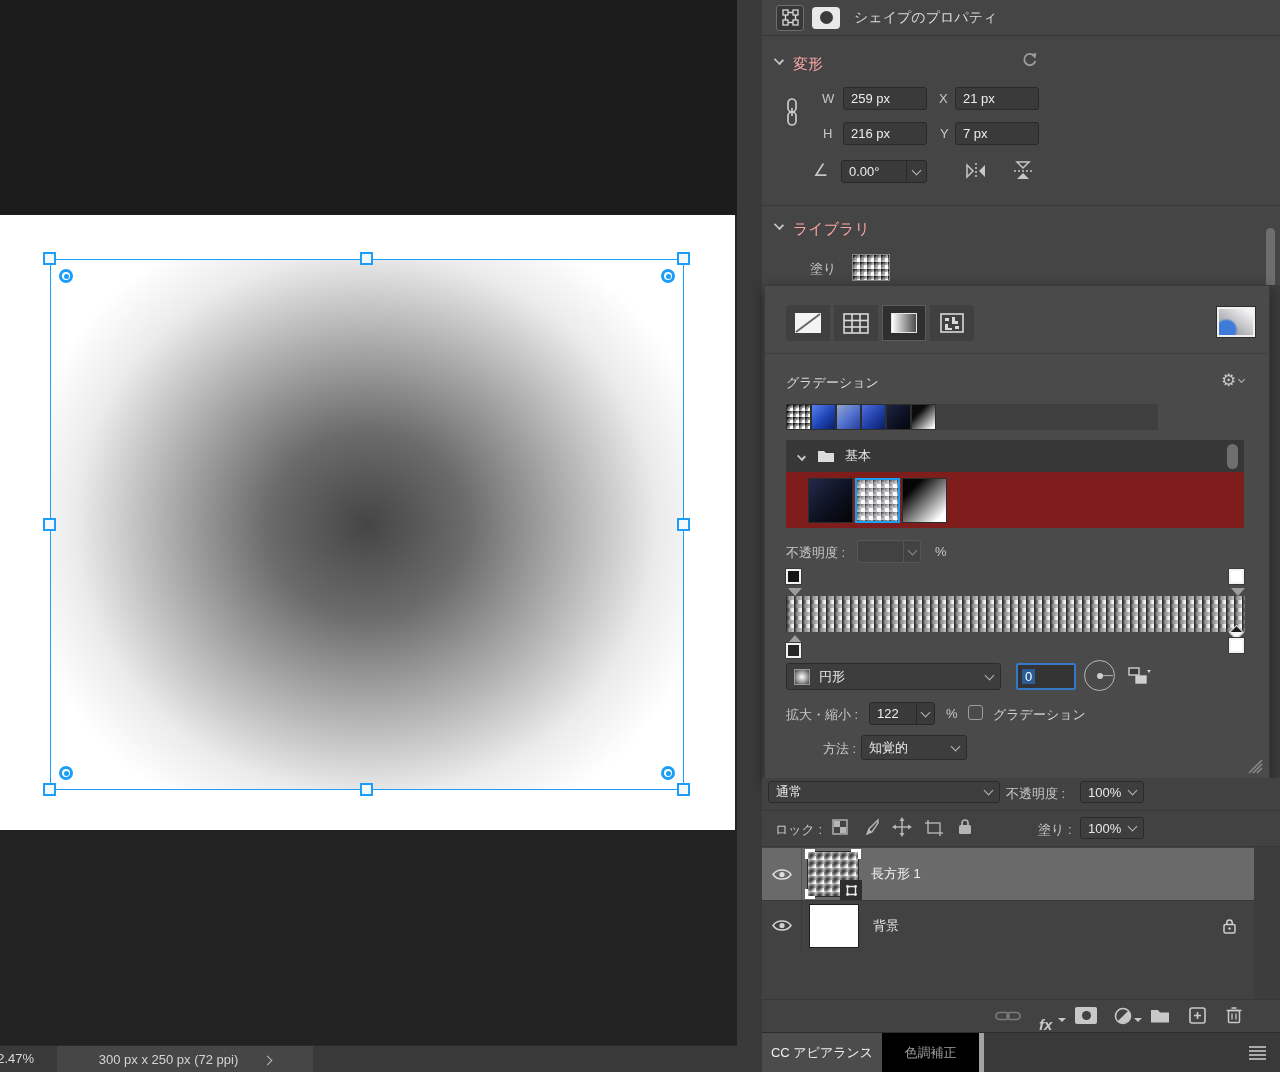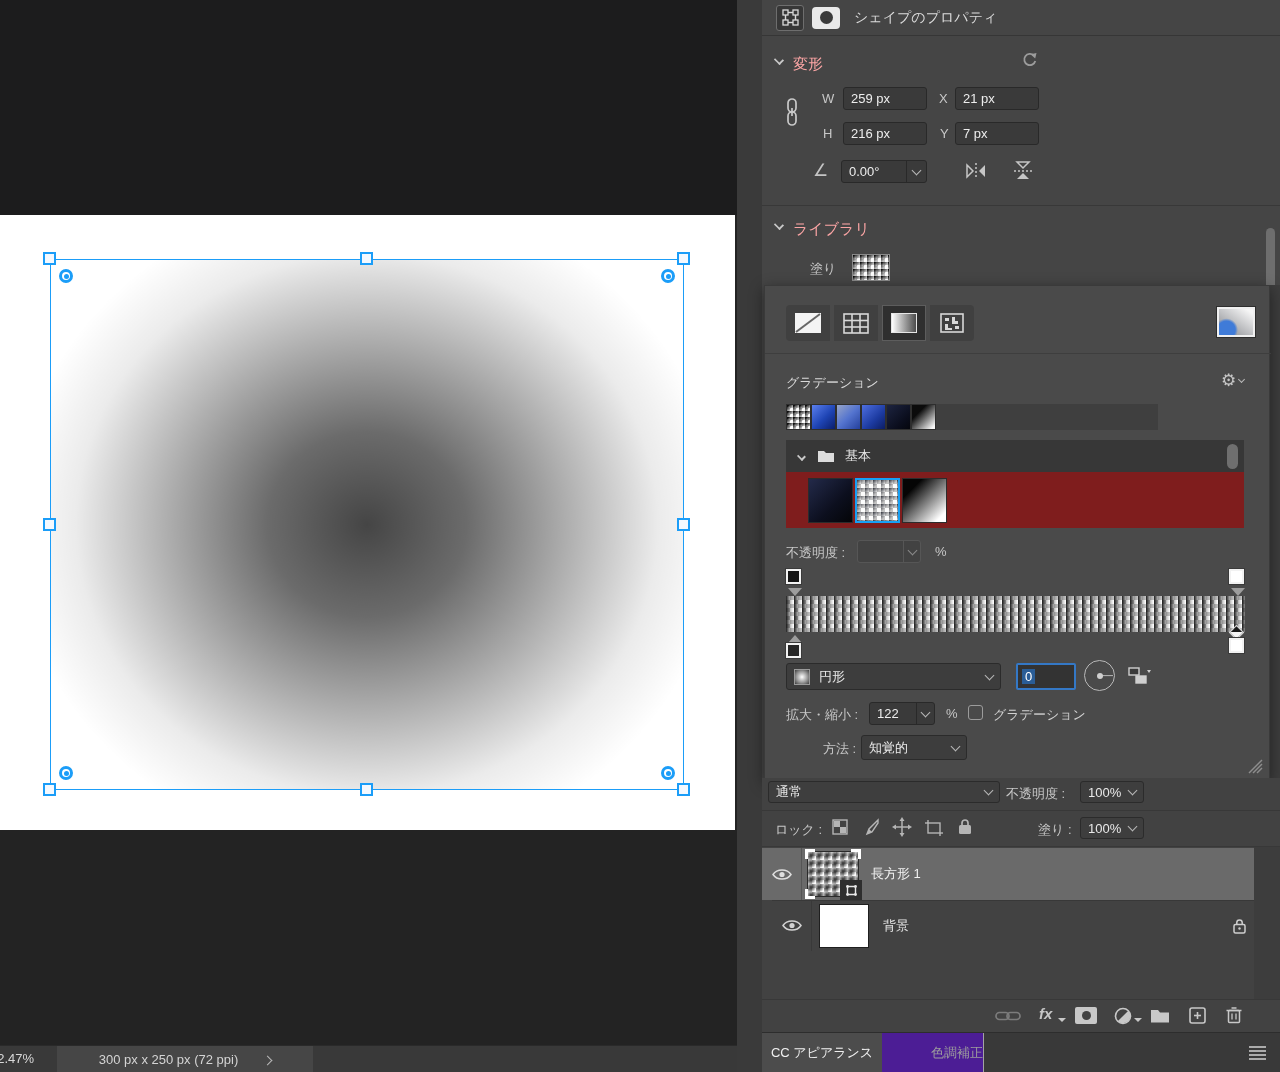--- a/index.html
+++ b/index.html
@@ -346,21 +346,21 @@
               <circle cx="2.5" cy="2.5" r="1.4" fill="#e8e8e8"></circle>
               <circle cx="10.5" cy="2.5" r="1.4" fill="#e8e8e8"></circle>
               <circle cx="2.5" cy="10.5" r="1.4" fill="#e8e8e8"></circle>
               <circle cx="10.5" cy="10.5" r="1.4" fill="#e8e8e8"></circle>
             </svg>
           </span>
       </div>
       <span style="margin-left:13px;color:#f2f2f2;font-size:13px">長方形 1</span>
     </div>
 
-    <div class="abs" style="left:10px;top:122px;width:492px;height:50px;background:#424242;display:flex;align-items:center;border-top:1px solid #383838">
+    <div class="abs" style="left:0;top:122px;width:492px;height:50px;background:#424242;display:flex;align-items:center;border-top:1px solid #383838">
       <div class="ibtn" style="width:40px;height:50px;border-right:1px solid #393939">
         <svg width="20" height="13" viewBox="0 0 20 13">
             <path d="M1 6.5 C5 0.5 15 0.5 19 6.5 C15 12.5 5 12.5 1 6.5 Z" fill="none" stroke="#d2d2d2" stroke-width="1.5"></path>
             <circle cx="10" cy="6.5" r="2.6" fill="#d2d2d2"></circle>
           </svg>
       </div>
       <div style="margin-left:8px;width:48px;height:42px;background:#ffffff;outline:1px solid #1f1f1f"></div>
       <span style="margin-left:15px;color:#e3e3e3;font-size:13px">背景</span>
       <svg width="13" height="16" viewBox="0 0 13 16" style="margin-left:auto;margin-right:18px">
           <rect x="1" y="6.5" width="11" height="8.5" rx="1.5" fill="none" stroke="#cfcfcf" stroke-width="1.5"></rect>
@@ -371,21 +371,21 @@
 
     <div class="abs" style="left:492px;top:69px;width:26px;height:152px;background:#3d3d3d"></div>
 
     <div class="divider abs" style="left:0;top:221px;width:518px"></div>
 
     <div class="abs" style="left:0;top:222px;width:518px;height:32px;display:flex;align-items:center">
       <svg class="abs" width="26" height="14" viewBox="0 0 26 14" style="left:233px;top:9px">
           <rect x="1" y="3.5" width="13" height="7" rx="3.5" fill="none" stroke="#7c7c7c" stroke-width="1.7"></rect>
           <rect x="12" y="3.5" width="13" height="7" rx="3.5" fill="none" stroke="#7c7c7c" stroke-width="1.7"></rect>
         </svg>
-      <span class="abs" style="left:277px;top:5px;color:#c8c8c8;font-size:15px;font-style:italic;font-weight:bold">fx</span>
+      <span class="abs" style="left:277px;top:16px;color:#c8c8c8;font-size:15px;font-style:italic;font-weight:bold">fx</span>
       <span class="abs" style="left:296px;top:18px;width:0;height:0;border-left:4px solid transparent;border-right:4px solid transparent;border-top:4px solid #c8c8c8"></span>
       <span class="abs ibtn" style="left:313px;top:7px;width:22px;height:17px;background:#c8c8c8;border-radius:2px">
           <span style="width:9px;height:9px;border-radius:50%;background:#424242;display:block"></span>
         </span>
       <svg class="abs" width="18" height="18" viewBox="0 0 18 18" style="left:352px;top:7px">
           <circle cx="9" cy="9" r="7.5" fill="none" stroke="#c8c8c8" stroke-width="1.6"></circle>
           <path d="M3.7 14.3 A7.5 7.5 0 0 0 14.3 3.7 Z" fill="#c8c8c8"></path>
         </svg>
       <span class="abs" style="left:372px;top:18px;width:0;height:0;border-left:4px solid transparent;border-right:4px solid transparent;border-top:4px solid #c8c8c8"></span>
       <svg class="abs" width="20" height="15" viewBox="0 0 20 15" style="left:388px;top:8px">
@@ -403,21 +403,21 @@
           <line x1="6" y1="7.5" x2="6" y2="13.5" stroke="#c8c8c8" stroke-width="1.3"></line>
           <line x1="10" y1="7.5" x2="10" y2="13.5" stroke="#c8c8c8" stroke-width="1.3"></line>
         </svg>
     </div>
   </div>
 
   <div class="abs" style="left:762px;top:1032px;width:518px;height:40px;background:#393939;border-top:1px solid #2d2d2d;display:flex;align-items:stretch">
     <div style="width:120px;background:#4c4c4c;display:flex;align-items:center;justify-content:center">
         <span style="color:#f0f0f0;font-size:13px;white-space:nowrap">CC アピアランス</span>
       </div>
-    <div style="width:102px;background:#4c1d95;display:flex;align-items:center;justify-content:flex-end;border-right:1px solid #a3a3a3">
+    <div style="width:102px;background:#000000;display:flex;align-items:center;justify-content:center;border-right:5px solid #a3a3a3">
         <span style="color:#9d9d9d;font-size:13px;white-space:nowrap">色調補正</span>
       </div>
     <div style="margin-left:auto;margin-right:14px;align-self:center">
       <div style="width:17px;height:2px;background:#ababab;margin:2px 0"></div>
       <div style="width:17px;height:2px;background:#ababab;margin:2px 0"></div>
       <div style="width:17px;height:2px;background:#ababab;margin:2px 0"></div>
       <div style="width:17px;height:2px;background:#ababab;margin:2px 0"></div>
     </div>
   </div>
 

